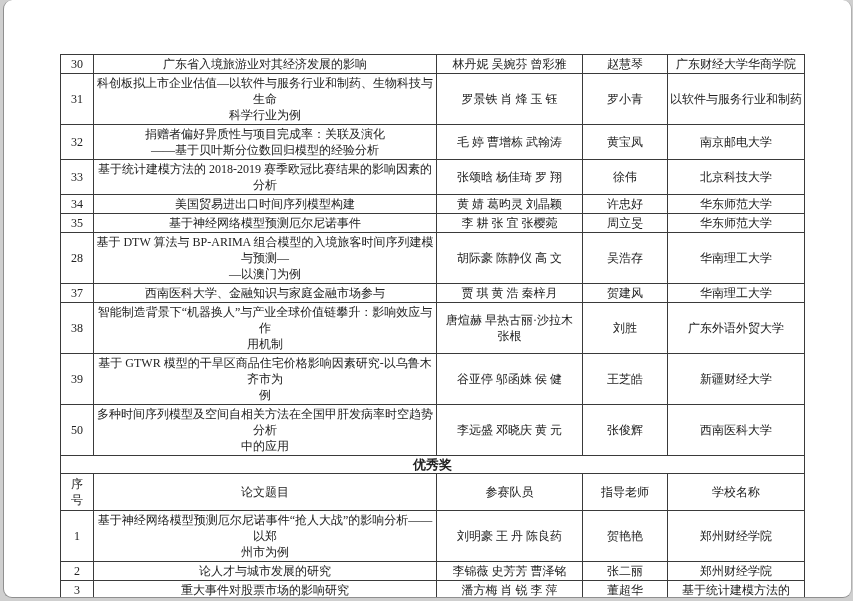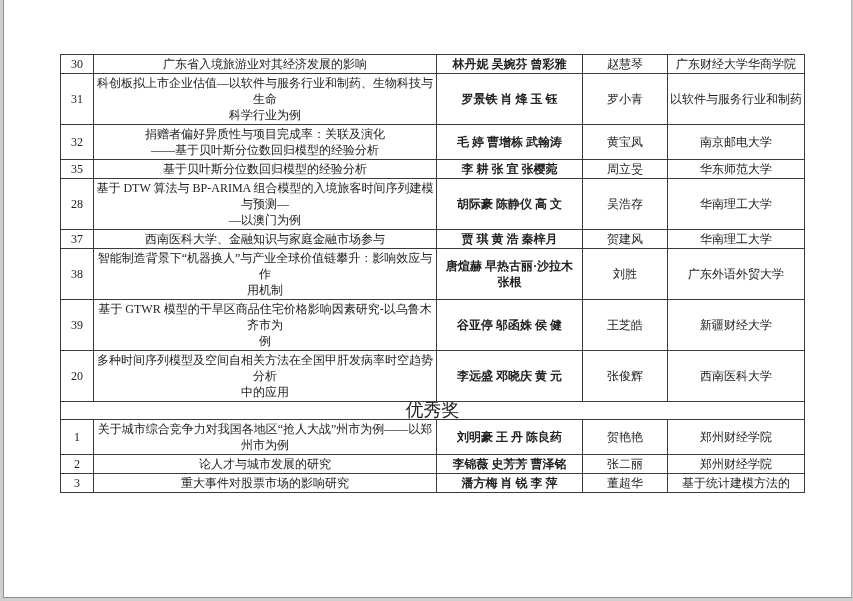--- a/index.html
+++ b/index.html
@@ -14,20 +14,21 @@
     position: absolute;
     top: 0;
     left: 3px;
     right: 1px;
     bottom: 3px;
     background: #ffffff;
     border-left: 1px solid #8f8f8f;
     border-right: 1px solid #b0b0b0;
     border-bottom: 1px solid #8f8f8f;
     overflow: hidden;
+    border-radius: 9px;
   }
   .table-wrap {
     margin: 54px 0 0 56px;
     width: 744px;
   }
   table.awards {
     width: 744px;
     border-collapse: collapse;
     table-layout: fixed;
     color: #222222;
@@ -36,24 +37,24 @@
     border: 1px solid #3a3a3a;
     font-size: 12px;
     line-height: 16px;
     padding: 1px 2px;
     text-align: center;
     vertical-align: middle;
     white-space: pre-line;
     overflow: hidden;
   }
   td.cell-title { padding: 1px 4px; }
-  td.cell-members { padding: 1px 3px; font-weight: bold; }
+  td.cell-members { padding: 1px 3px; }
   tr.section-row td {
-    font-weight: normal;
-    font-size: 18px;
+    font-weight: bold;
+    font-size: 13px;
     line-height: 15px;
     padding: 1px 8px;
   }
   tr.header-row td {
     height: 30px;
     font-size: 12px;
   }
   tr.header-row td.seq {
     padding: 2px 9px;
     word-break: break-all;
@@ -90,22 +91,36 @@
           </tr>
           <tr>
             <td>32</td>
             <td class="cell-title">捐赠者偏好异质性与项目完成率：关联及演化
 ——基于贝叶斯分位数回归模型的经验分析</td>
             <td class="cell-members">毛 婷 曹增栋 武翰涛</td>
             <td>黄宝凤</td>
             <td>南京邮电大学</td>
           </tr>
           <tr>
+            <td>33</td>
+            <td class="cell-title">基于统计建模方法的 2018-2019 赛季欧冠比赛结果的影响因素的分析</td>
+            <td class="cell-members">张颂晗 杨佳琦 罗 翔</td>
+            <td>徐伟</td>
+            <td>北京科技大学</td>
+          </tr>
+          <tr>
+            <td>34</td>
+            <td class="cell-title">美国贸易进出口时间序列模型构建</td>
+            <td class="cell-members">黄 婧 葛昀灵 刘晶颖</td>
+            <td>许忠好</td>
+            <td>华东师范大学</td>
+          </tr>
+          <tr>
             <td>35</td>
-            <td class="cell-title">基于贝叶斯分位数回归模型的经验分析</td>
+            <td class="cell-title">基于神经网络模型预测厄尔尼诺事件</td>
             <td class="cell-members">李 耕 张 宜 张樱菀</td>
             <td>周立旻</td>
             <td>华东师范大学</td>
           </tr>
           <tr>
             <td>28</td>
             <td class="cell-title">基于 DTW 算法与 BP-ARIMA 组合模型的入境旅客时间序列建模与预测—
 —以澳门为例</td>
             <td class="cell-members">胡际豪 陈静仪 高 文</td>
             <td>吴浩存</td>
@@ -129,37 +144,44 @@
           </tr>
           <tr>
             <td>39</td>
             <td class="cell-title">基于 GTWR 模型的干旱区商品住宅价格影响因素研究-以乌鲁木齐市为
 例</td>
             <td class="cell-members">谷亚停 邬函姝 侯  健</td>
             <td>王芝皓</td>
             <td>新疆财经大学</td>
           </tr>
           <tr>
-            <td>20</td>
+            <td>50</td>
             <td class="cell-title">多种时间序列模型及空间自相关方法在全国甲肝发病率时空趋势分析
 中的应用</td>
             <td class="cell-members">李远盛  邓晓庆 黄 元</td>
             <td>张俊辉</td>
             <td>西南医科大学</td>
           </tr>
         </tbody>
       <tbody>
         <tr class="section-row">
           <td colspan="5">优秀奖</td>
         </tr>
+        <tr class="header-row">
+          <td class="seq">序号</td>
+          <td>论文题目</td>
+          <td>参赛队员</td>
+          <td>指导老师</td>
+          <td>学校名称</td>
+        </tr>
       </tbody>
       <tbody>
           <tr>
             <td>1</td>
-            <td class="cell-title">关于城市综合竞争力对我国各地区“抢人大战”州市为例——以郑
+            <td class="cell-title">基于神经网络模型预测厄尔尼诺事件“抢人大战”的影响分析——以郑
 州市为例</td>
             <td class="cell-members">刘明豪 王  丹 陈良药</td>
             <td>贺艳艳</td>
             <td>郑州财经学院</td>
           </tr>
           <tr>
             <td>2</td>
             <td class="cell-title">论人才与城市发展的研究</td>
             <td class="cell-members">李锦薇 史芳芳 曹泽铭</td>
             <td>张二丽</td>

